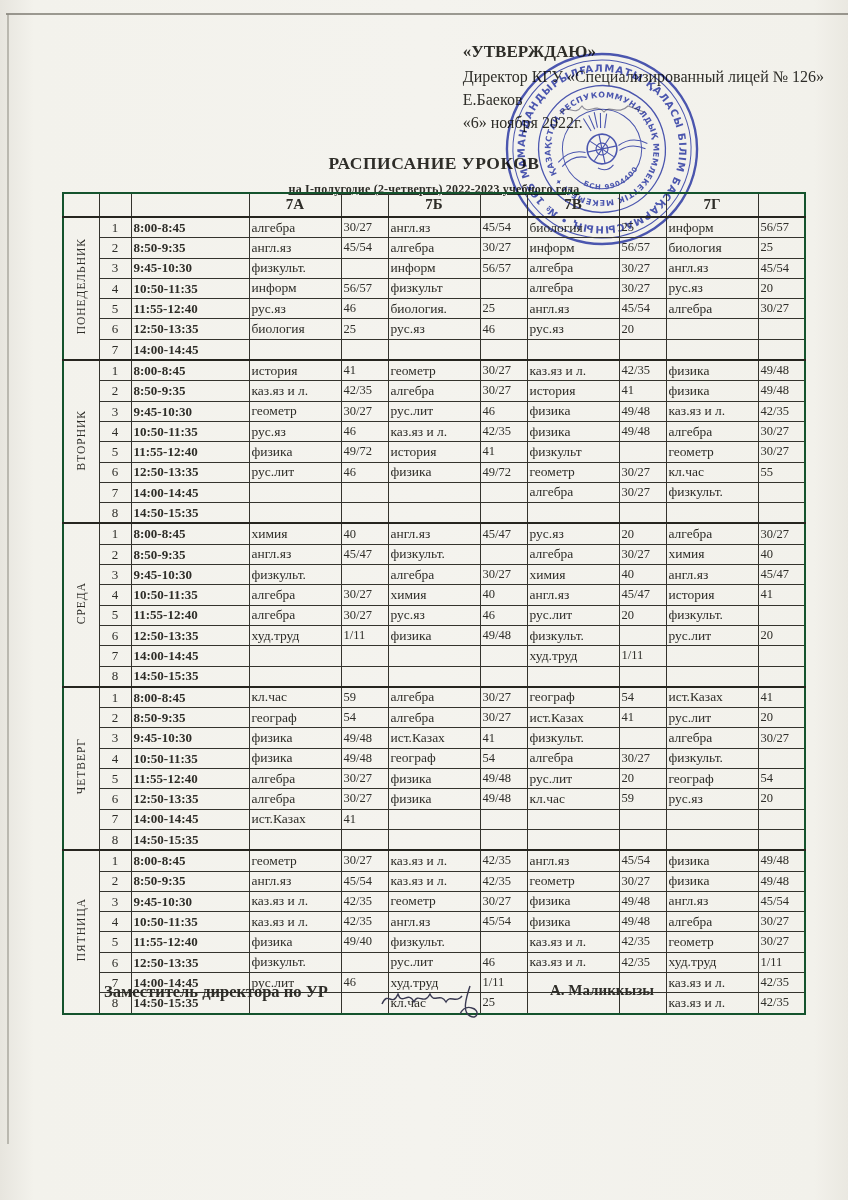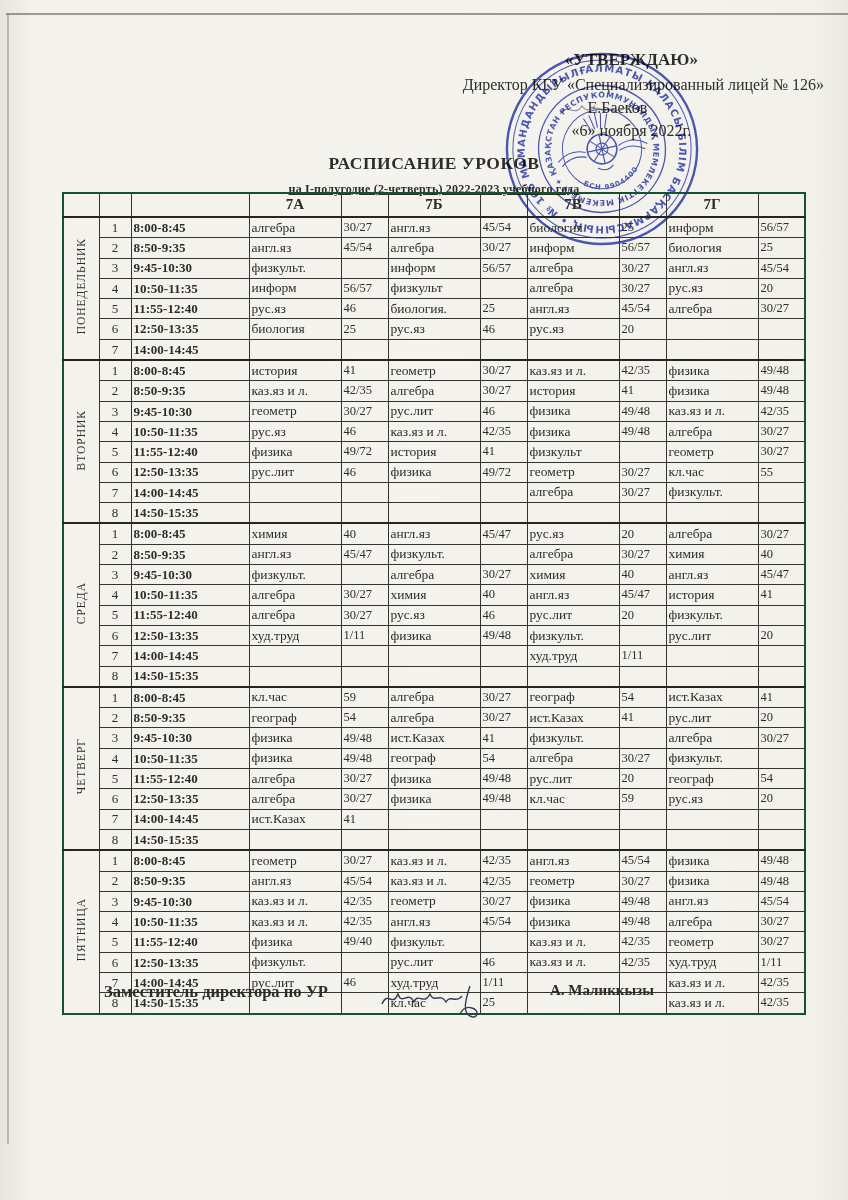--- a/index.html
+++ b/index.html
@@ -6,21 +6,21 @@
   body{
     width:848px;height:1200px;position:relative;overflow:hidden;
     background:linear-gradient(90deg,#e7e5de 0%,#f3f2ec 4%,#f4f3ee 50%,#f2f1eb 96%,#eae8e1 100%);
     font-family:"Liberation Serif","DejaVu Serif",serif;
     color:var(--text,#2e2d28);
     -webkit-font-smoothing:antialiased;
   }
   .scan-top{position:absolute;top:13px;left:6px;right:0;height:2px;background:#6b6860;opacity:.65;}
   .scan-left{position:absolute;top:14px;left:7px;width:2px;height:1130px;background:#8a887e;opacity:.5;}
 
-  .approval{position:absolute;top:48px;right:24px;text-align:center;line-height:1.45;font-size:16px;}
+  .approval{position:absolute;top:40px;right:24px;text-align:left;line-height:1.45;font-size:16px;}
   .approval .approve{font-weight:bold;font-size:17px;padding-right:24px;}
   .approval .director-name{padding-right:52px;}
   .approval .date{padding-right:24px;}
 
   .title-block{position:absolute;top:153px;left:62px;width:744px;text-align:center;}
   .doc-title{font-weight:bold;font-size:17.5px;letter-spacing:.5px;}
   .doc-subtitle{font-weight:bold;font-size:12px;margin-top:8px;letter-spacing:.2px;text-decoration:underline;}
 
   .stamp{position:absolute;left:503px;top:50px;width:198px;height:198px;
          mix-blend-mode:multiply;opacity:.85;transform:rotate(-12deg);pointer-events:none;}

